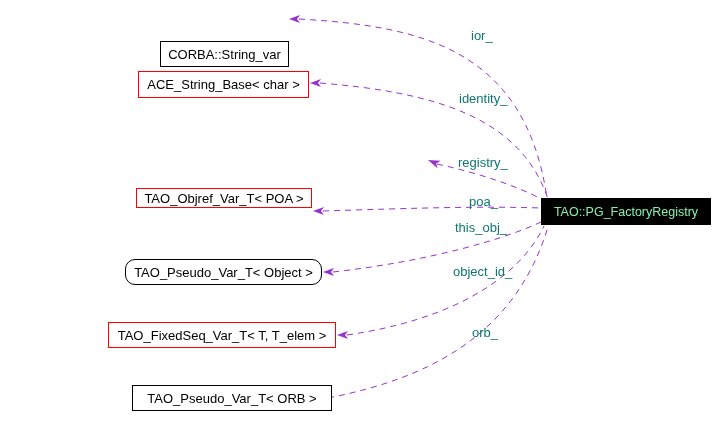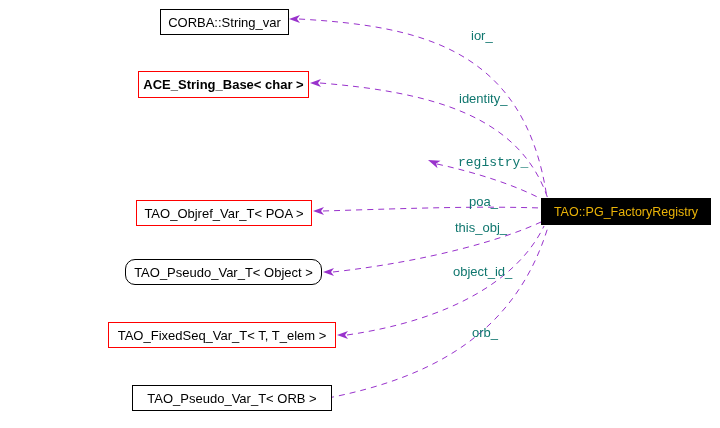--- a/index.html
+++ b/index.html
@@ -17,30 +17,30 @@
   }
   .main-node{
     position:absolute;box-sizing:border-box;background:#000;color:#fff;
     display:flex;align-items:center;justify-content:center;
     font-size:12.5px;white-space:nowrap;
   }
   .elabel{
     position:absolute;font-size:13px;color:#0f766e;white-space:nowrap;line-height:14px;
   }
   .n0{left:160px;top:9px;width:129px;height:26px;}
-  .n1{left:138px;top:71px;width:171px;height:27px;font-weight:bold;}
+  .n1{left:138px;top:71px;width:171px;height:27px;}
   .n2{left:17px;top:135px;width:411px;height:26px;}
-  .n3{left:136px;top:200px;width:176px;height:26px;}
+  .n3{left:136px;top:188px;width:176px;height:20px;}
   .n4{left:125px;top:259px;width:197px;height:26px;}
   .n5{left:108px;top:322px;width:228px;height:26px;}
   .n6{left:132px;top:385px;width:200px;height:26px;}
   .main{left:541px;top:198px;width:170px;height:27px;}
   .el0{left:471px;top:29px;}
   .el1{left:459px;top:92px;}
-  .el2{left:458px;top:156px;font-family:Liberation Mono, monospace;}
+  .el2{left:458px;top:156px;}
   .el3{left:469px;top:195px;}
   .el4{left:455px;top:221px;}
   .el5{left:453px;top:265px;}
   .el6{left:472px;top:326px;}
 </style>
 </head>
 <body>
 
 <div class="canvas">
 
@@ -61,28 +61,28 @@
     <path class="edge" d="M333,272 C430,261 505,239 541,222" style="stroke: rgb(153, 50, 204);"></path>
     <polygon class="arrow" points="323,272 334,268 331,272 334,276" style="fill: rgb(153, 50, 204);"></polygon>
 
     <path class="edge" d="M347,335 C450,320 518,280 544,226" style="stroke: rgb(153, 50, 204);"></path>
     <polygon class="arrow" points="337,335 348,331 345,335 348,339" style="fill: rgb(153, 50, 204);"></polygon>
 
     <path class="edge" d="M328,398 C430,378 515,335 548,227" style="stroke: rgb(153, 50, 204);"></path>
     <polygon class="arrow" points="318,398 329,394 326,398 329,402" style="fill: rgb(153, 50, 204);"></polygon>
   </svg>
 
-  <div class="node n0" style="border-color: rgb(0, 0, 0);">CORBA::String_var</div>
+  <div class="node n0" style="border-color: rgb(0, 0, 0); margin-top: 32px;">CORBA::String_var</div>
   <div class="node n1" style="border-color: rgb(255, 0, 0);">ACE_String_Base&lt; char &gt;</div>
   <div class="node n3" style="border-color: rgb(255, 0, 0);">TAO_Objref_Var_T&lt; POA &gt;</div>
   <div class="node n4" style="border-color: rgb(0, 0, 0); border-radius: 10px;">TAO_Pseudo_Var_T&lt; Object &gt;</div>
   <div class="node n5" style="border-color: rgb(255, 0, 0);">TAO_FixedSeq_Var_T&lt; T, T_elem &gt;</div>
   <div class="node n6" style="border-color: rgb(0, 0, 0);">TAO_Pseudo_Var_T&lt; ORB &gt;</div>
 
-  <div class="main-node main" style="background: rgb(0, 0, 0); color: #eab308;">TAO::PG_FactoryRegistry</div>
+  <div class="main-node main" style="background: rgb(0, 0, 0); color: #86efac;">TAO::PG_FactoryRegistry</div>
 
   <span class="elabel el0">ior_</span>
   <span class="elabel el1">identity_</span>
   <span class="elabel el2">registry_</span>
   <span class="elabel el3">poa_</span>
   <span class="elabel el4">this_obj_</span>
   <span class="elabel el5">object_id_</span>
   <span class="elabel el6">orb_</span>
 
 </div>

